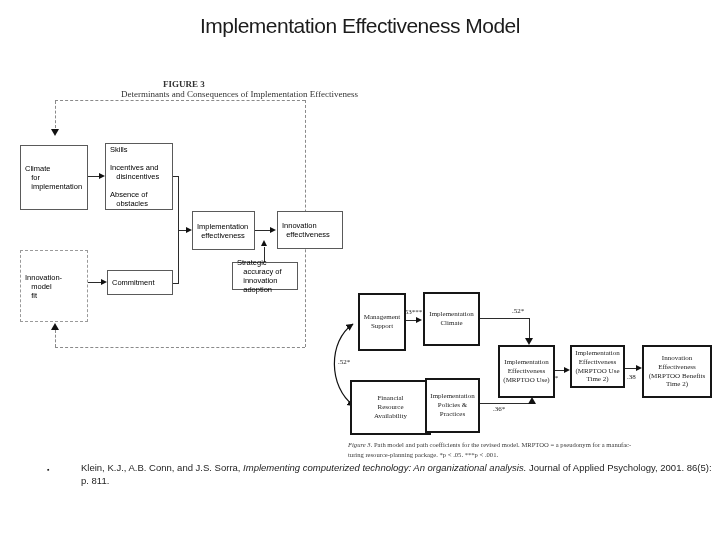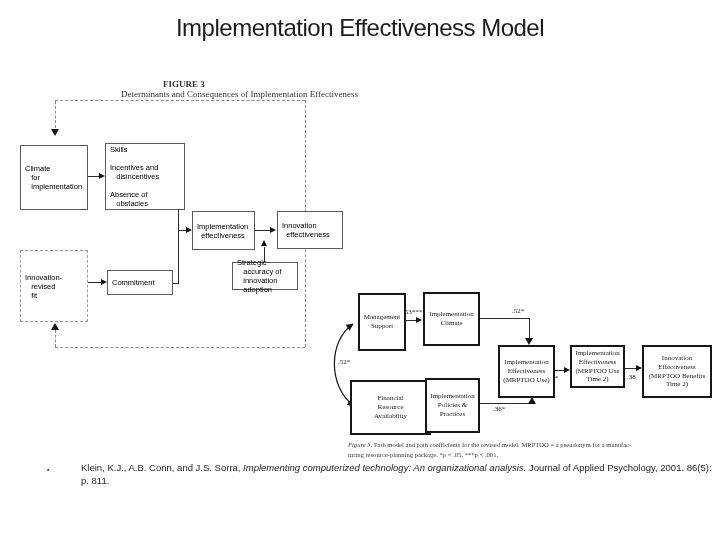--- a/index.html
+++ b/index.html
@@ -1,21 +1,21 @@
 <!DOCTYPE html>
 <html><head>
 <meta charset="utf-8">
 <style>
   html,body{margin:0;padding:0;}
   body{width:720px;height:540px;background:#fff;position:relative;overflow:hidden;
        font-family:"Liberation Sans",sans-serif;}
   .abs{position:absolute;}
 
   
-  .slide-title{top:14px;left:0;width:720px;text-align:center;font-size:24px;
+  .slide-title{top:14px;left:0;width:720px;text-align:center;font-size:21px;
     color:#1c1c1c;font-weight:500;letter-spacing:-0.5px;}
 
   
   .f1{font-family:"Liberation Serif",serif;color:#3f3f3f;}
   .f1-head{top:79px;left:10px;width:348px;text-align:center;font-weight:bold;font-size:9px;color:#333;}
   .f1-sub{top:89px;left:10px;width:348px;text-align:right;font-size:9px;color:#333;}
   .f1box{background:#fff;border:1px solid #5a5a5a;display:flex;align-items:center;
     white-space:pre;font-size:7.5px;line-height:1.2;padding-left:4px;box-sizing:border-box;}
   .f1box.dashedbox{border:1px dashed #9a9a9a;}
   .hl{border-top:1px solid #2b2b2b;height:0;}
@@ -70,33 +70,33 @@
 <div class="abs hl" style="left:88px;top:282px;width:14px;"></div>
 <div class="abs ah-r" style="left:101px;top:279px;"></div>
 <div class="abs hl" style="left:255px;top:230px;width:16px;"></div>
 <div class="abs ah-r" style="left:270px;top:227px;"></div>
 <div class="abs vl" style="left:264px;top:247px;height:15px;"></div>
 <div class="abs ah-u small" style="left:261px;top:240px;"></div>
 
 <div class="abs f1box" style="left:20px;top:145px;width:68px;height:65px;"><span>Climate
    for
    implementation</span></div>
-<div class="abs f1box" style="left:105px;top:143px;width:80px;height:67px;"><span>Skills
+<div class="abs f1box" style="left:105px;top:143px;width:68px;height:67px;"><span>Skills
 
 Incentives and
    disincentives
 
 Absence of
    obstacles</span></div>
 <div class="abs f1box" style="left:192px;top:211px;width:63px;height:39px;"><span>Implementation
   effectiveness</span></div>
 <div class="abs f1box" style="left:277px;top:211px;width:66px;height:38px;"><span>Innovation
   effectiveness</span></div>
 <div class="abs f1box dashedbox" style="left:20px;top:250px;width:68px;height:72px;"><span>Innovation-
-   revised
+   model
    fit</span></div>
 <div class="abs f1box" style="left:107px;top:270px;width:66px;height:25px;"><span>Commitment</span></div>
 <div class="abs f1box" style="left:232px;top:262px;width:66px;height:28px;"><span>Strategic
    accuracy of
    innovation
    adoption</span></div>
 
 <svg class="abs" style="left:324px;top:315px;" width="40" height="100" viewBox="0 0 40 100">
   <defs>
     <marker id="ah" markerWidth="7" markerHeight="7" refX="5.5" refY="3" orient="auto-start-reverse">

